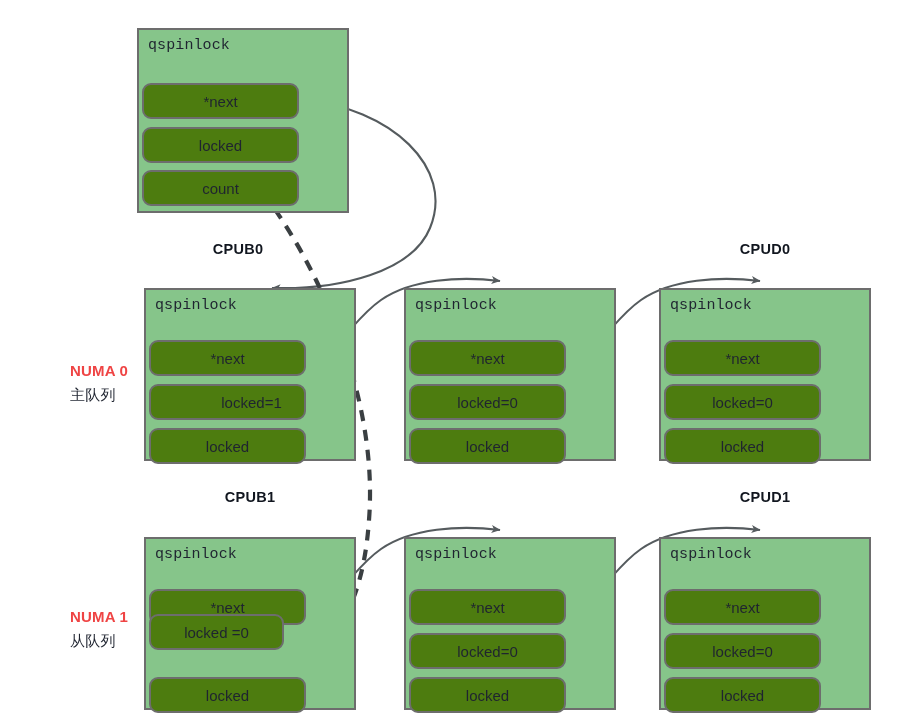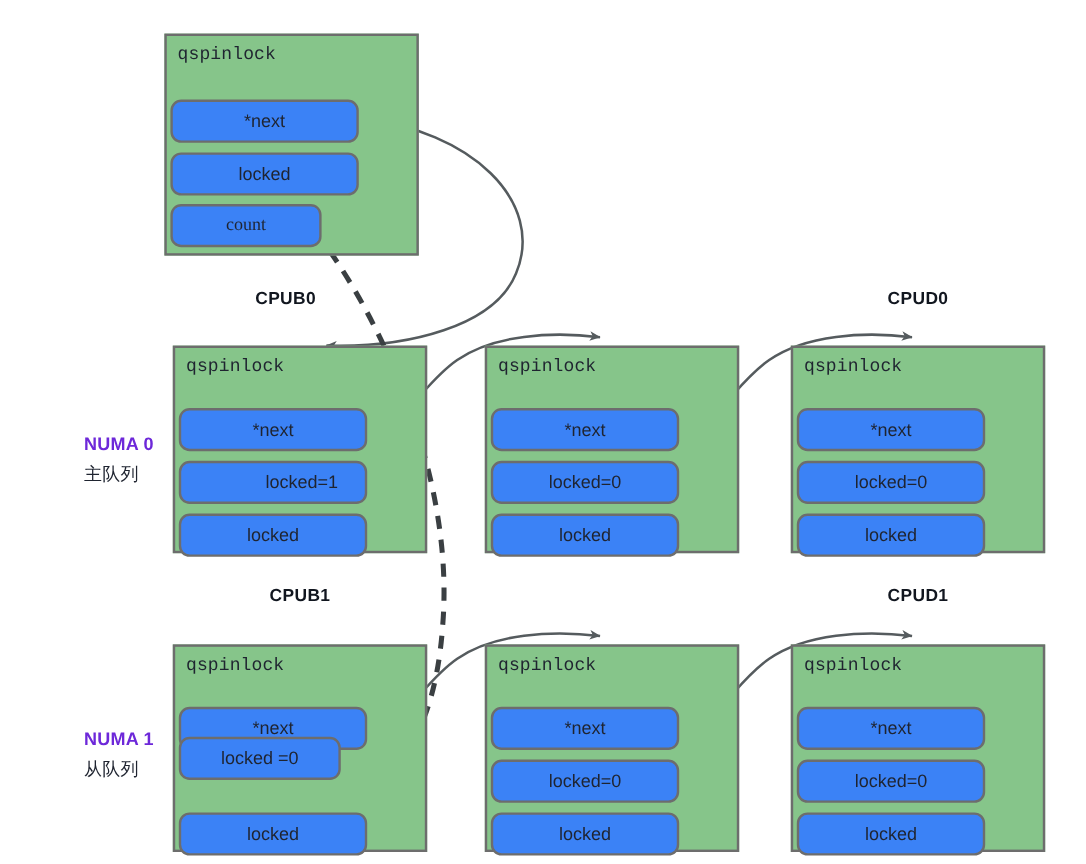--- a/index.html
+++ b/index.html
@@ -39,21 +39,21 @@
     top: 7px;
     font-size: 15px;
     color: #1f2430;
     letter-spacing: .1px;
     white-space: nowrap;
     font-family: Liberation Mono, monospace;
   }
   .field {
     position: absolute;
     box-sizing: border-box;
-    background: #3b82f6;
+    background: #4d7c0f;
     border: 2px solid #6d6d6d;
     border-radius: 9px;
     display: flex;
     align-items: center;
     justify-content: center;
     font-size: 15px;
     color: #1f2430;
     white-space: nowrap;
   }
   .caption {
@@ -67,21 +67,21 @@
   }
   .numa-label {
     position: absolute;
     white-space: nowrap;
     text-align: left;
   }
   .numa-label .numa-main {
     display: block;
     font-size: 15px;
     font-weight: bold;
-    color: #6d28d9;
+    color: #ef4444;
     letter-spacing: .2px;
     text-align: right;
   }
   .numa-label .numa-sub {
     display: block;
     margin-top: 7px;
     font-size: 15px;
     color: #1f2430;
     letter-spacing: .2px;
   }
@@ -121,21 +121,21 @@
   <div class="numa-label" style="left:70px; top:608px;">
     <span class="numa-main">NUMA 1</span>
     <span class="numa-sub">从队列</span>
   </div>
 
   <div class="node" style="left:137px; top:28px; width:212px; height:185px;">
     <span class="node-title">qspinlock</span>
   </div>
   <div class="field" style="left:142px; top:83px; width:157px; height:36px;">*next</div>
   <div class="field" style="left:142px; top:127px; width:157px; height:36px;">locked</div>
-  <div class="field" style="left:142px; top:170px; width:126px; height:36px;font-family:Liberation Serif, serif;">count</div>
+  <div class="field" style="left:142px; top:170px; width:157px; height:36px;">count</div>
 
   <div class="caption" style="left:132px; top:241px; width:212px;">CPUB0</div>
   <div class="node" style="left:144px; top:288px; width:212px; height:173px;">
     <span class="node-title">qspinlock</span>
   </div>
   <div class="field" style="left:149px; top:340px; width:157px; height:36px;">*next</div>
   <div class="field" style="left:149px; top:384px; width:157px; height:36px;padding-left:48px;">locked=1</div>
   <div class="field" style="left:149px; top:428px; width:157px; height:36px;">locked</div>
 
   <div class="node" style="left:404px; top:288px; width:212px; height:173px;">

